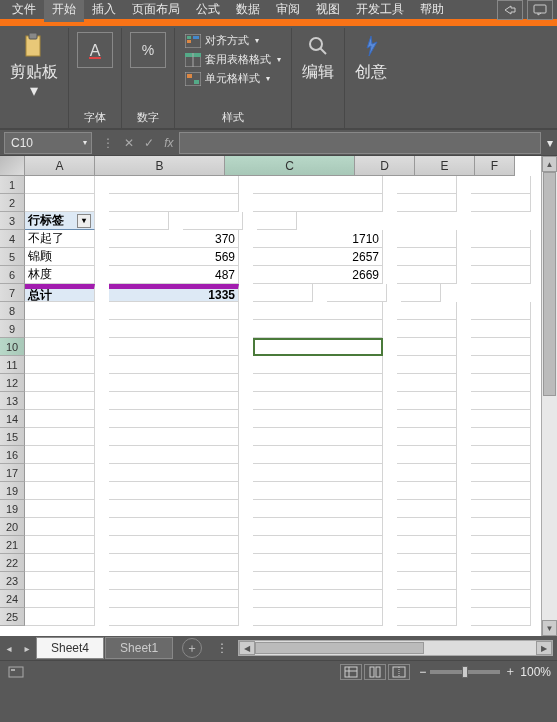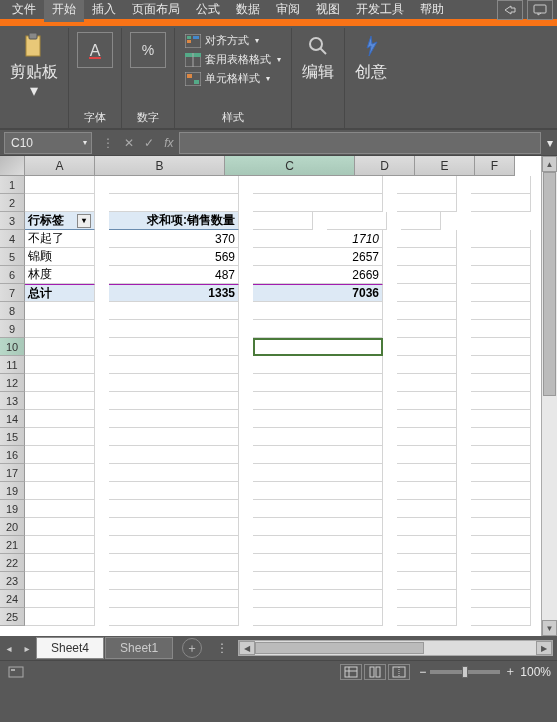--- a/index.html
+++ b/index.html
@@ -33,21 +33,21 @@
 .colhdrs .ch { background:linear-gradient(#ddd,#ccc); border-right:1px solid #999; border-bottom:1px solid #999; display:flex; align-items:center; justify-content:center; font-size:12px; color:#333; }
 .colhdrs .ch.sel { background:linear-gradient(#b8d8c8,#a8c8b8); }
 .rowhdrs { position:absolute; left:0; top:20px; width:25px; }
 .rowhdrs .rh { height:18px; background:linear-gradient(90deg,#ddd,#ccc); border-right:1px solid #999; border-bottom:1px solid #aaa; display:flex; align-items:center; justify-content:center; font-size:11px; color:#333; }
 .rowhdrs .rh.sel { background:linear-gradient(90deg,#b8d8c8,#a8c8b8); }
 .cells { position:absolute; left:25px; top:20px; }
 .row { display:flex; height:18px;gap:14px; }
 .cell { border-right:1px solid #d4d4d4; border-bottom:1px solid #d4d4d4; display:flex; align-items:center; padding:0 3px; font-size:12px; overflow:hidden; white-space:nowrap; }
 .cell.ar { justify-content:flex-end; }
 .cell.hdr { background:#dde9f5; font-weight:bold; border-bottom:1px solid #6a8caf; }
-.cell.tot { background:#dde9f5; font-weight:bold; border-top:1px solid #a21caf; }
+.cell.tot { background:#dde9f5; font-weight:bold; border-top:5px solid #a21caf; }
 .cell.sel { outline:2px solid #4a7a3a; outline-offset:-2px; }
 .ddicon { width:14px; height:14px; border:1px solid #888; background:#eee; display:inline-flex; align-items:center; justify-content:center; font-size:8px; margin-left:auto; }
 .vscroll { width:16px; position:absolute; right:0; top:0; bottom:0; background:#ddd; border-left:1px solid #aaa; display:flex; flex-direction:column; }
 .vscroll .btn { height:16px; background:#ccc; border:1px solid #999; display:flex; align-items:center; justify-content:center; font-size:8px; color:#555; }
 .vscroll .track { flex:1; background:#e8e8e8; position:relative; }
 .vscroll .thumb { position:absolute; left:1px; right:1px; top:0; height:50%; background:#bbb; border:1px solid #999; }
 .tabbar { height:24px; background:#585858; display:flex; align-items:center; color:#ccc; }
 .tabbar .nav { width:18px; text-align:center; font-size:10px; cursor:pointer; }
 .tabbar .tab { padding:3px 14px; background:#6a6a6a; border:1px solid #888; font-size:12px; cursor:pointer; margin-right:1px; }
 .tabbar .tab.active { background:#f5f5f5; color:#333; }
@@ -258,29 +258,28 @@
       <div class="row">
         <div class="cell " style="width: 70px;"></div>
         <div class="cell " style="width: 130px;"></div>
         <div class="cell " style="width: 130px;"></div>
         <div class="cell " style="width: 60px;"></div>
         <div class="cell " style="width: 60px;"></div>
         <div class="cell " style="width: 40px;"></div>
       </div>
       <div class="row">
         <div class="cell hdr" style="width: 70px;">行标签<span class="ddicon">▾</span></div>
-        <div class="cell hdr ar" style="width: 130px;">求和项:销售数量</div>
         <div class="cell " style="width: 60px;"></div>
         <div class="cell " style="width: 60px;"></div>
         <div class="cell " style="width: 40px;"></div>
       </div>
       <div class="row">
         <div class="cell " style="width: 70px;">不起了</div>
         <div class="cell ar" style="width: 130px;">370</div>
-        <div class="cell ar" style="width: 130px; font-style: italic;">1710</div>
+        <div class="cell ar" style="width: 130px;">1710</div>
         <div class="cell " style="width: 60px;"></div>
         <div class="cell " style="width: 60px;"></div>
         <div class="cell " style="width: 40px;"></div>
       </div>
       <div class="row">
         <div class="cell " style="width: 70px;">锦顾</div>
         <div class="cell ar" style="width: 130px;">569</div>
         <div class="cell ar" style="width: 130px;">2657</div>
         <div class="cell " style="width: 60px;"></div>
         <div class="cell " style="width: 60px;"></div>
@@ -290,21 +289,20 @@
         <div class="cell " style="width: 70px;">林度</div>
         <div class="cell ar" style="width: 130px;">487</div>
         <div class="cell ar" style="width: 130px;">2669</div>
         <div class="cell " style="width: 60px;"></div>
         <div class="cell " style="width: 60px;"></div>
         <div class="cell " style="width: 40px;"></div>
       </div>
       <div class="row">
         <div class="cell tot" style="width: 70px;">总计</div>
         <div class="cell tot ar" style="width: 130px;">1335</div>
-        <div class="cell tot ar" style="width: 130px;">7036</div>
         <div class="cell " style="width: 60px;"></div>
         <div class="cell " style="width: 60px;"></div>
         <div class="cell " style="width: 40px;"></div>
       </div>
       <div class="row">
         <div class="cell " style="width: 70px;"></div>
         <div class="cell " style="width: 130px;"></div>
         <div class="cell " style="width: 130px;"></div>
         <div class="cell " style="width: 60px;"></div>
         <div class="cell " style="width: 60px;"></div>

